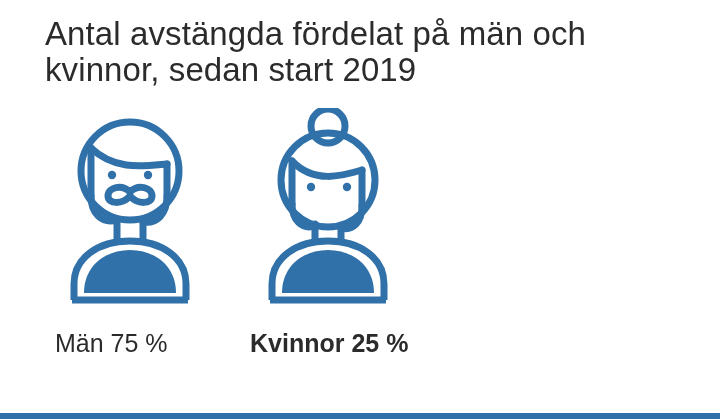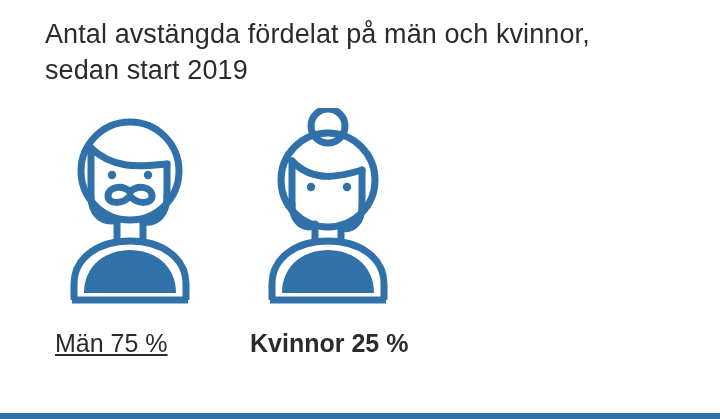--- a/index.html
+++ b/index.html
@@ -18,21 +18,21 @@
     position: relative;
     width: 720px;
     height: 419px;
     background: #ffffff;
   }
   .title {
     position: absolute;
     left: 45px;
     top: 16px;
     width: 620px;
-    font-size: 27px;
+    font-size: 33px;
     line-height: 36px;
     color: #2b2b2b;
     font-weight: 400;
     letter-spacing: 0.1px;
     white-space: pre-line;
   }
   .figures {
     position: absolute;
     left: 0;
     top: 108px;
@@ -60,21 +60,21 @@
     height: 44px;
   }
   .label {
     position: absolute;
     top: 0;
     font-size: 25px;
     line-height: 34px;
     color: #2b2b2b;
     white-space: nowrap;
   }
-  .label.male { left: 55px; text-decoration: underline; }
+  .label.male { left: 55px; }
   .label.female { left: 250px; font-weight: bold; }
   .bottom-bar {
     position: absolute;
     left: 0;
     bottom: 0;
     width: 720px;
     height: 6px;
     background: #3071a9;
   }
 </style>

